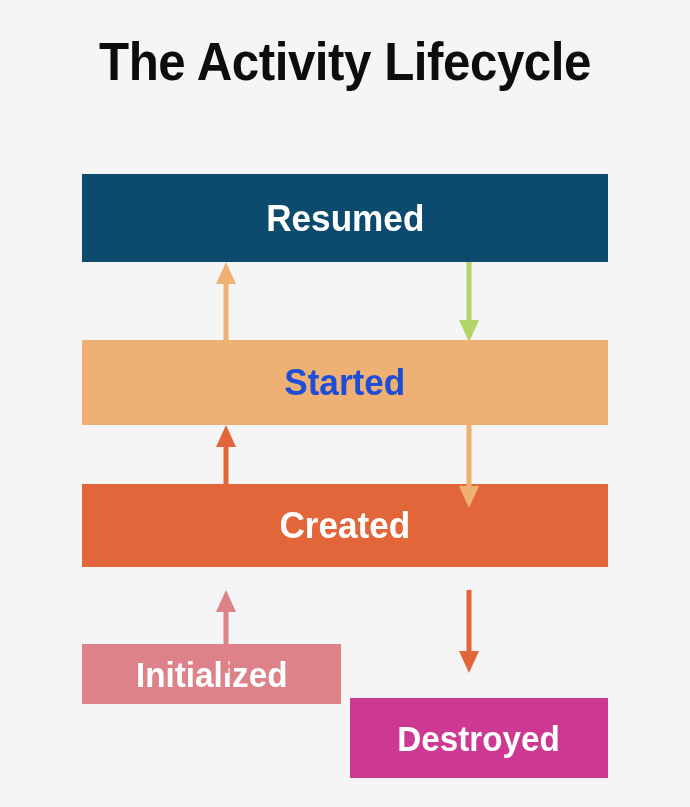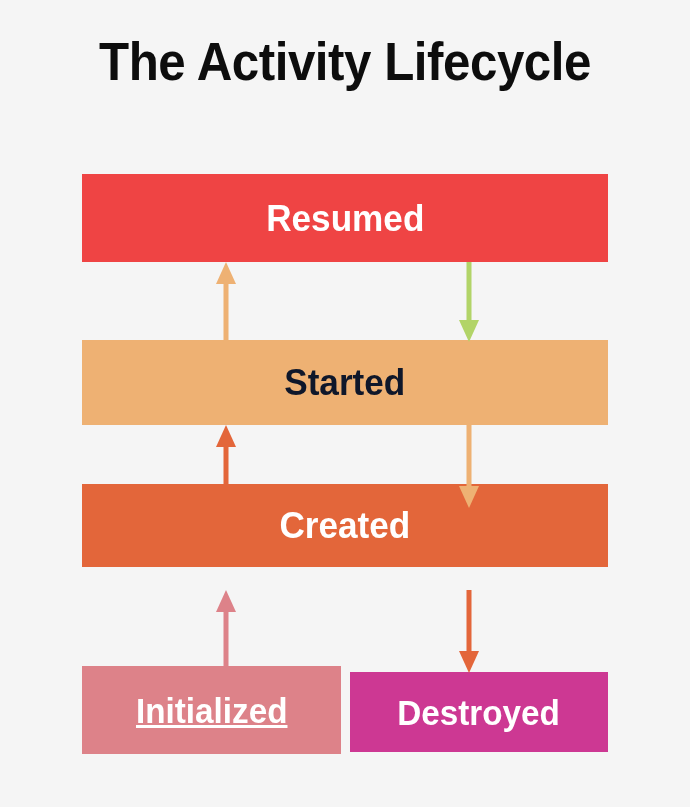--- a/index.html
+++ b/index.html
@@ -68,29 +68,28 @@
     height: 85px;
   }
   #box-created {
     left: 82px;
     top: 484px;
     width: 526px;
     height: 83px;
   }
   #box-initialized {
     left: 82px;
-    top: 666px;
+    top: 644px;
     width: 259px;
-    height: 88px;
+    height: 60px;
     font-size: 35px;
-    text-decoration: underline;
   }
   #box-destroyed {
     left: 350px;
-    top: 672px;
+    top: 698px;
     width: 258px;
     height: 80px;
     font-size: 35px;
   }
   
   .arrow {
     position: absolute;
   }
   .arrow svg {
     display: block;
@@ -102,25 +101,25 @@
   #arrow-initialized-to-created { left: 214px; top: 590px; }
   #arrow-created-to-destroyed   { left: 457px; top: 590px; }
 </style>
 </head>
 <body style="background: rgb(245, 245, 245);">
 
 <div id="canvas" style="background: rgb(245, 245, 245);">
 
   <div id="page-title" style="color: rgb(13, 13, 13);">The Activity Lifecycle</div>
 
-  <div class="state-box" id="box-resumed" style="background-color: #ef4444; color: rgb(255, 255, 255);">
+  <div class="state-box" id="box-resumed" style="background-color: #0c4a6e; color: rgb(255, 255, 255);">
     <span class="state-label">Resumed</span>
   </div>
 
-  <div class="state-box" id="box-started" style="background-color: rgb(238, 177, 115); color: #0f172a;">
+  <div class="state-box" id="box-started" style="background-color: rgb(238, 177, 115); color: #1d4ed8;">
     <span class="state-label">Started</span>
   </div>
 
   <div class="state-box" id="box-created" style="background-color: rgb(227, 102, 58); color: rgb(255, 255, 255);">
     <span class="state-label">Created</span>
   </div>
 
   <div class="state-box" id="box-initialized" style="background-color: rgb(221, 130, 137); color: rgb(255, 255, 255);">
     <span class="state-label">Initialized</span>
   </div>

